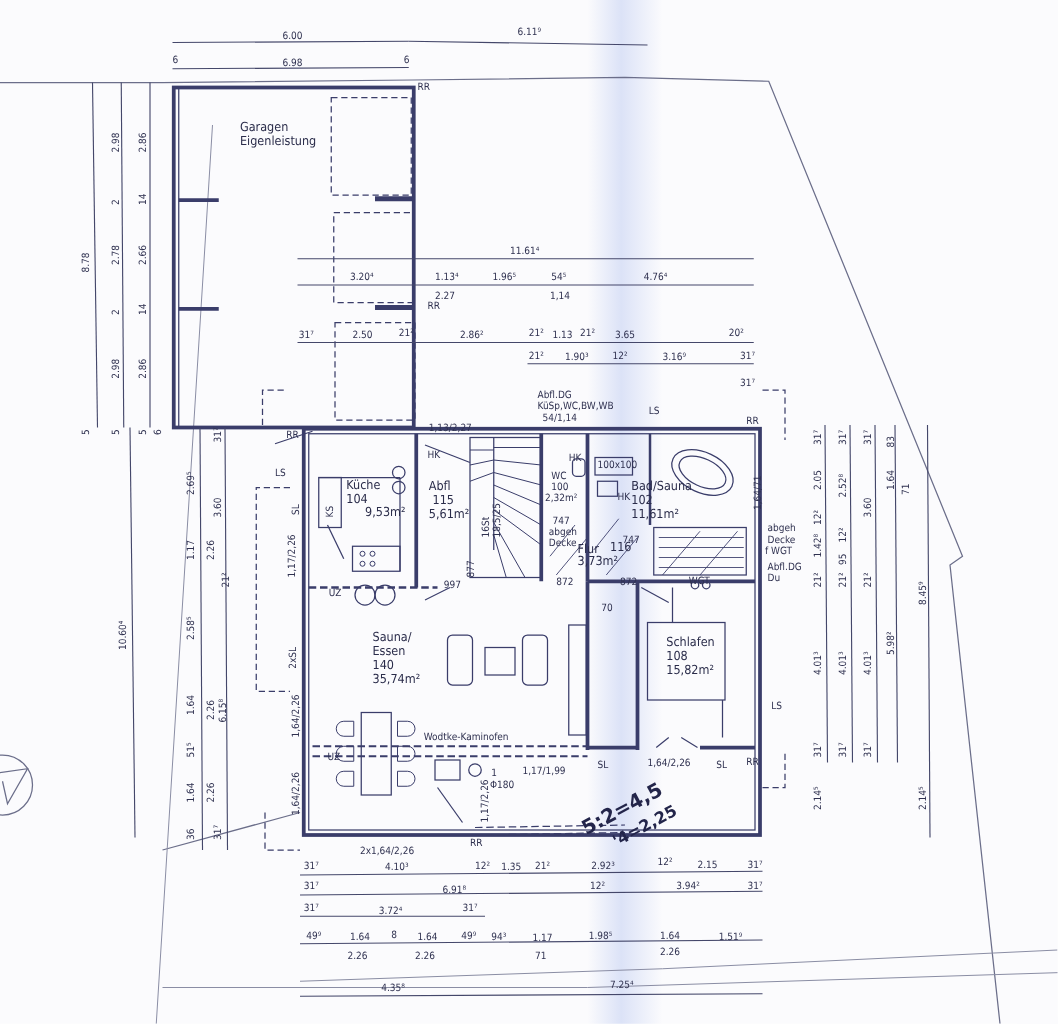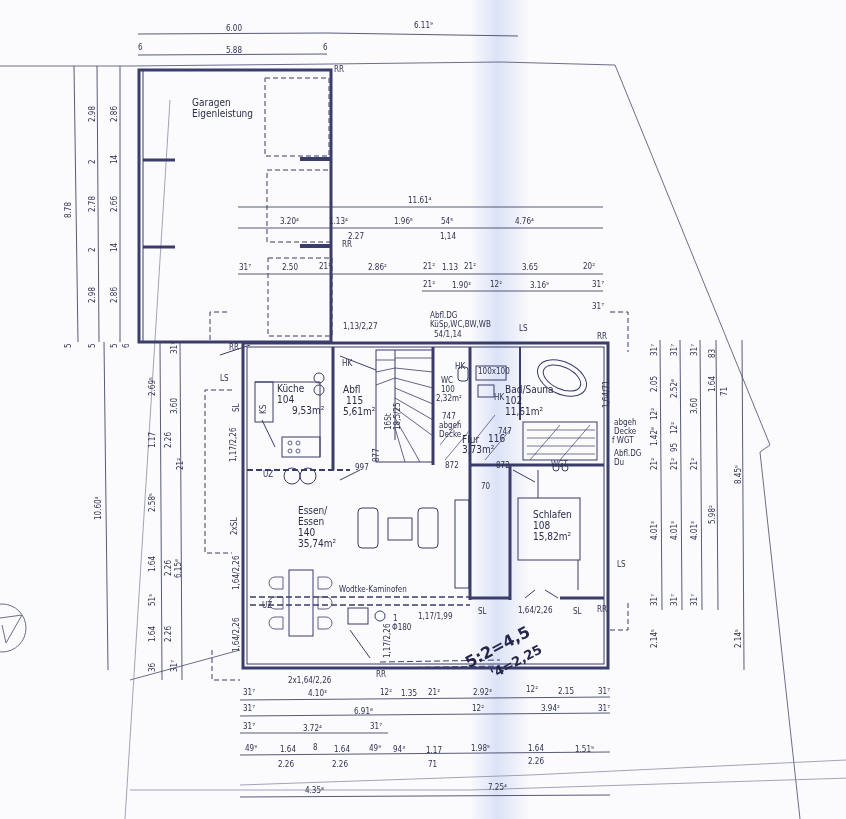--- a/index.html
+++ b/index.html
@@ -174,45 +174,45 @@
 
     <g stroke="#6b6e8a" fill="none">
       <circle cx="2" cy="628" r="24"></circle>
       <polyline points="-14,620 22,615 6,643 2,625"></polyline>
     </g>
   </svg>
 
   <span class="t" style="left:226px;top:24px">6.00</span>
   <span class="t" style="left:414px;top:21px">6.11⁹</span>
   <span class="t" style="left:138px;top:43px">6</span>
-  <span class="t" style="left:226px;top:46px">5.88</span>
+  <span class="t" style="left:226px;top:46px">6.98</span>
   <span class="t" style="left:323px;top:43px">6</span>
 
   <span class="t rl" style="left:192px;top:97px">Garagen</span>
   <span class="t rl" style="left:192px;top:108px">Eigenleistung</span>
   <span class="t" style="left:334px;top:65px">RR</span>
   <span class="t" style="left:342px;top:240px">RR</span>
 
   <span class="t" style="left:408px;top:196px">11.61⁴</span>
   <span class="t" style="left:280px;top:217px">3.20⁴</span>
-  <span class="t" style="left:329px;top:217px">1.13⁴</span>
+  <span class="t" style="left:348px;top:217px">1.13⁴</span>
   <span class="t" style="left:348px;top:232px">2.27</span>
   <span class="t" style="left:394px;top:217px">1.96⁵</span>
   <span class="t" style="left:441px;top:217px">54⁵</span>
   <span class="t" style="left:440px;top:232px">1,14</span>
   <span class="t" style="left:515px;top:217px">4.76⁴</span>
 
   <span class="t" style="left:239px;top:263px">31⁷</span>
   <span class="t" style="left:282px;top:263px">2.50</span>
   <span class="t" style="left:319px;top:262px">21²</span>
   <span class="t" style="left:368px;top:263px">2.86²</span>
   <span class="t" style="left:423px;top:262px">21²</span>
   <span class="t" style="left:442px;top:263px">1.13</span>
   <span class="t" style="left:464px;top:262px">21²</span>
-  <span class="t" style="left:522px;top:263px">3.65</span>
+  <span class="t" style="left:492px;top:263px">3.65</span>
   <span class="t" style="left:583px;top:262px">20²</span>
 
   <span class="t" style="left:423px;top:280px">21²</span>
   <span class="t" style="left:452px;top:281px">1.90³</span>
   <span class="t" style="left:490px;top:280px">12²</span>
   <span class="t" style="left:530px;top:281px">3.16⁹</span>
   <span class="t" style="left:592px;top:280px">31⁷</span>
   <span class="t" style="left:592px;top:302px">31⁷</span>
 
   <span class="t v" style="left:64px;top:218px">8.78</span>
@@ -283,29 +283,29 @@
   <span class="t rl" style="left:343px;top:406px">5,61m²</span>
   <span class="t" style="left:441px;top:376px">WC</span>
   <span class="t" style="left:441px;top:385px">100</span>
   <span class="t" style="left:436px;top:394px">2,32m²</span>
   <span class="t rl" style="left:505px;top:384px">Bad/Sauna</span>
   <span class="t rl" style="left:505px;top:395px">102</span>
   <span class="t rl" style="left:505px;top:406px">11,61m²</span>
   <span class="t rl" style="left:462px;top:434px">Flur</span>
   <span class="t rl" style="left:488px;top:433px">116</span>
   <span class="t rl" style="left:462px;top:444px">3,73m²</span>
-  <span class="t rl" style="left:298px;top:505px">Essen/</span>
+  <span class="t rl" style="left:298px;top:505px">Sauna/</span>
   <span class="t rl" style="left:298px;top:516px">Essen</span>
   <span class="t rl" style="left:298px;top:527px">140</span>
   <span class="t rl" style="left:298px;top:538px">35,74m²</span>
   <span class="t rl" style="left:533px;top:509px">Schlafen</span>
   <span class="t rl" style="left:533px;top:520px">108</span>
   <span class="t rl" style="left:533px;top:531px">15,82m²</span>
 
-  <span class="t" style="left:343px;top:322px">1,13/2,27</span>
+  <span class="t" style="left:343px;top:338px">1,13/2,27</span>
   <span class="t" style="left:430px;top:311px">Abfl.DG</span>
   <span class="t" style="left:430px;top:320px">KüSp,WC,BW,WB</span>
   <span class="t" style="left:434px;top:330px">54/1,14</span>
   <span class="t" style="left:519px;top:324px">LS</span>
   <span class="t" style="left:597px;top:332px">RR</span>
   <span class="t" style="left:229px;top:343px">RR</span>
   <span class="t" style="left:220px;top:374px">LS</span>
   <span class="t v" style="left:232px;top:412px">SL</span>
   <span class="t v" style="left:259px;top:414px">KS</span>
   <span class="t v" style="left:229px;top:462px">1,17/2,26</span>

